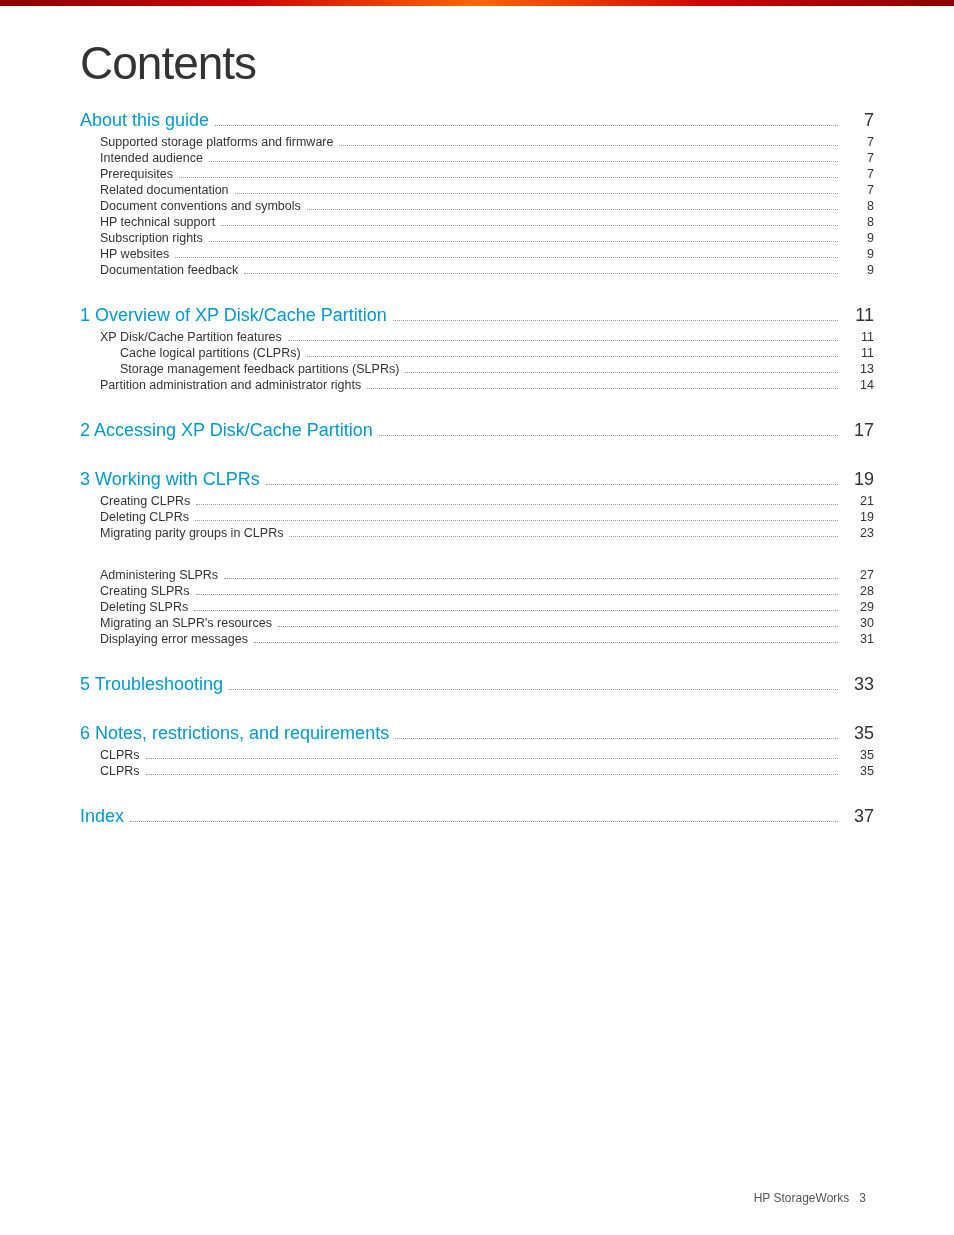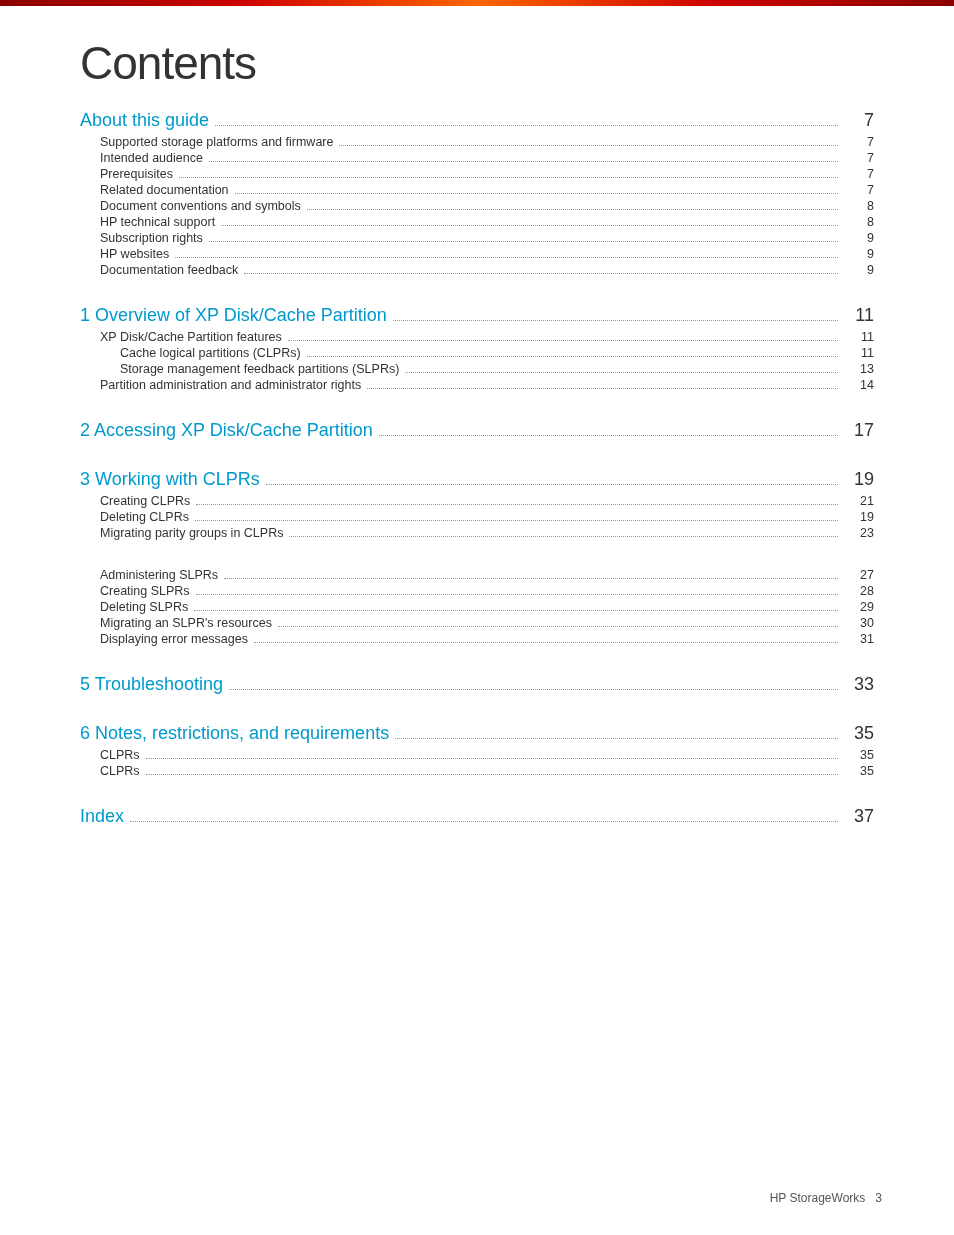--- a/index.html
+++ b/index.html
@@ -99,21 +99,21 @@
     .toc-sub-page {
       font-size: 12.5px;
       color: #333333;
       min-width: 30px;
       text-align: right;
     }
 
     .footer {
       position: absolute;
       bottom: 30px;
-      right: 72px;
+      right: 88px;
       font-size: 12px;
       color: #555;
       display: flex;
       align-items: center;
       gap: 10px;
     }
 
     .footer-brand {
       color: #555;
     }

